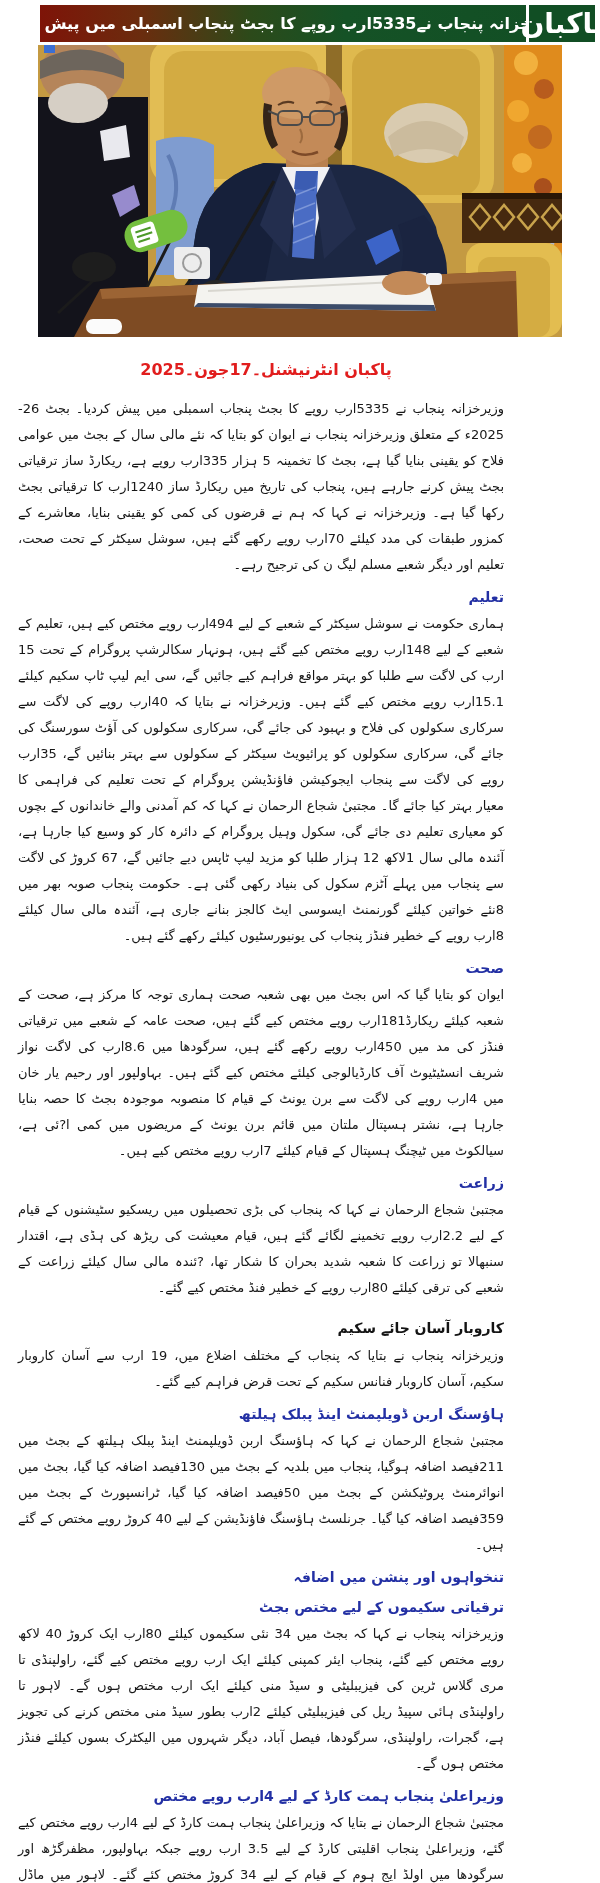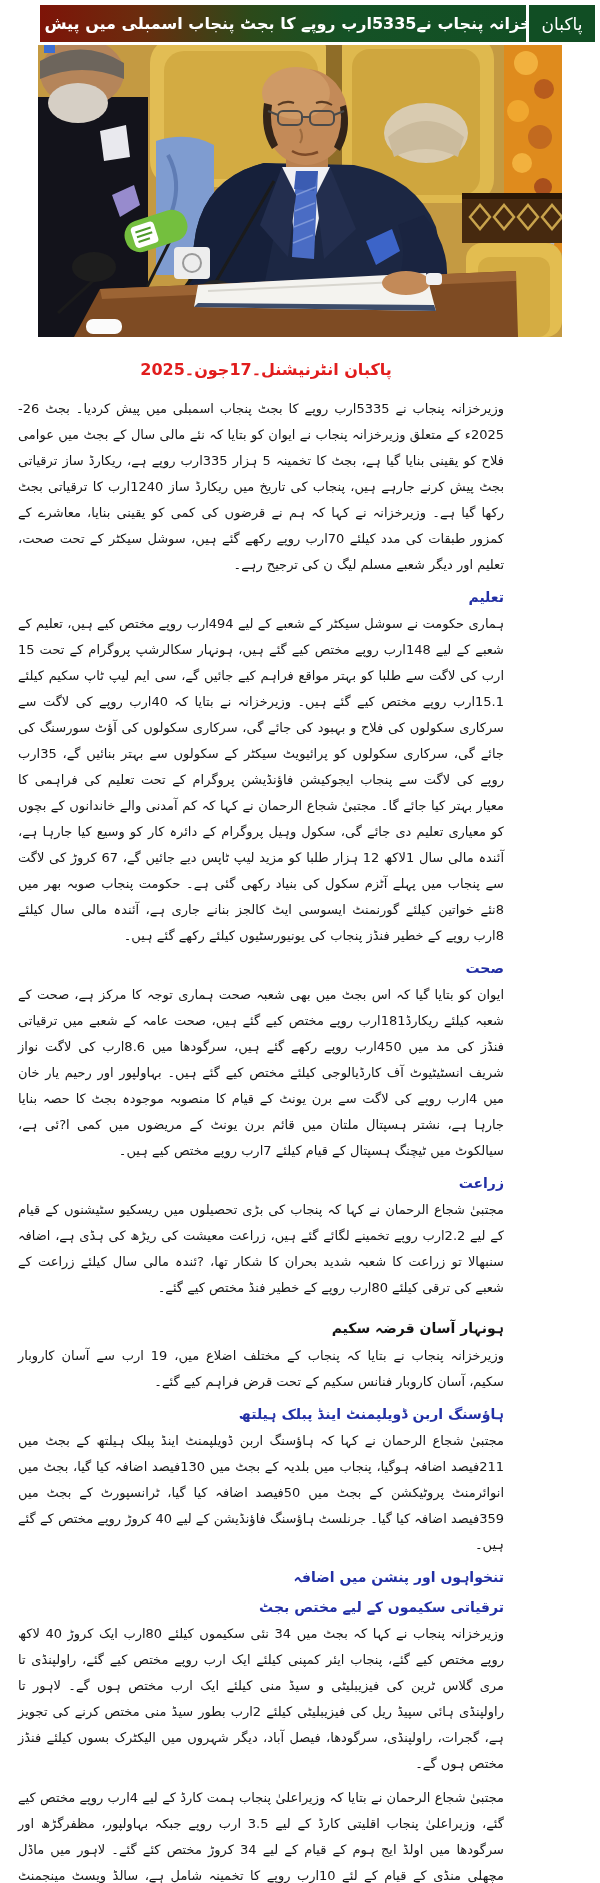--- a/index.html
+++ b/index.html
@@ -15,21 +15,21 @@
     background:linear-gradient(90deg,#7e1408 0%,#6b2c0e 18%,#2c4a1a 38%,#155226 55%,#114e24 100%);
   }
   .headline{
     flex:1;display:flex;align-items:center;justify-content:center;
     color:#ffffff;font-size:16px;font-weight:bold;direction:rtl;
     padding:0 6px;white-space:nowrap;overflow:hidden;
   }
   .mast-divider{width:3px;background:#ffffff;margin:0;}
   .logo{
     width:66px;display:flex;align-items:center;justify-content:center;
-    color:#ffffff;font-size:17px;font-weight:normal;background:#114e24;direction:rtl;
+    color:#ffffff;font-size:28px;font-weight:bold;background:#114e24;direction:rtl;
   }
   
   .photo{position:absolute;left:38px;top:45px;width:524px;height:292px;overflow:hidden;}
   .photo svg{display:block;}
   
   .dateline{
     position:absolute;left:0;top:352px;width:532px;height:34px;
     display:flex;align-items:center;justify-content:center;
     color:#e11d1d;font-size:16px;font-weight:bold;direction:rtl;
   }
@@ -180,28 +180,29 @@
 <div class="article">
   <p>وزیرخزانہ پنجاب نے 5335ارب روپے کا بجٹ پنجاب اسمبلی میں پیش کردیا۔ بجٹ 26-2025ء کے متعلق وزیرخزانہ پنجاب نے ایوان کو بتایا کہ نئے مالی سال کے بجٹ میں عوامی فلاح کو یقینی بنایا گیا ہے، بجٹ کا تخمینہ 5 ہزار 335ارب روپے ہے، ریکارڈ ساز ترقیاتی بجٹ پیش کرنے جارہے ہیں، پنجاب کی تاریخ میں ریکارڈ ساز 1240ارب کا ترقیاتی بجٹ رکھا گیا ہے۔ وزیرخزانہ نے کہا کہ ہم نے قرضوں کی کمی کو یقینی بنایا، معاشرے کے کمزور طبقات کی مدد کیلئے 70ارب روپے رکھے گئے ہیں، سوشل سیکٹر کے تحت صحت، تعلیم اور دیگر شعبے مسلم لیگ ن کی ترجیح رہے۔</p>
 
   <h2>تعلیم</h2>
   <p>ہماری حکومت نے سوشل سیکٹر کے شعبے کے لیے 494ارب روپے مختص کیے ہیں، تعلیم کے شعبے کے لیے 148ارب روپے مختص کیے گئے ہیں، ہونہار سکالرشپ پروگرام کے تحت 15 ارب کی لاگت سے طلبا کو بہتر مواقع فراہم کیے جائیں گے، سی ایم لیپ ٹاپ سکیم کیلئے 15.1ارب روپے مختص کیے گئے ہیں۔ وزیرخزانہ نے بتایا کہ 40ارب روپے کی لاگت سے سرکاری سکولوں کی فلاح و بہبود کی جائے گی، سرکاری سکولوں کی آؤٹ سورسنگ کی جائے گی، سرکاری سکولوں کو پرائیویٹ سیکٹر کے سکولوں سے بہتر بنائیں گے، 35ارب روپے کی لاگت سے پنجاب ایجوکیشن فاؤنڈیشن پروگرام کے تحت تعلیم کی فراہمی کا معیار بہتر کیا جائے گا۔ مجتبیٰ شجاع الرحمان نے کہا کہ کم آمدنی والے خاندانوں کے بچوں کو معیاری تعلیم دی جائے گی، سکول وہیل پروگرام کے دائرہ کار کو وسیع کیا جارہا ہے، آئندہ مالی سال 1لاکھ 12 ہزار طلبا کو مزید لیپ ٹاپس دیے جائیں گے، 67 کروڑ کی لاگت سے پنجاب میں پہلے آٹزم سکول کی بنیاد رکھی گئی ہے۔ حکومت پنجاب صوبہ بھر میں 8نئے خواتین کیلئے گورنمنٹ ایسوسی ایٹ کالجز بنانے جاری ہے، آئندہ مالی سال کیلئے 8ارب روپے کے خطیر فنڈز پنجاب کی یونیورسٹیوں کیلئے رکھے گئے ہیں۔</p>
 
   <h2>صحت</h2>
   <p>ایوان کو بتایا گیا کہ اس بجٹ میں بھی شعبہ صحت ہماری توجہ کا مرکز ہے، صحت کے شعبہ کیلئے ریکارڈ181ارب روپے مختص کیے گئے ہیں، صحت عامہ کے شعبے میں ترقیاتی فنڈز کی مد میں 450ارب روپے رکھے گئے ہیں، سرگودھا میں 8.6ارب کی لاگت نواز شریف انسٹیٹیوٹ آف کارڈیالوجی کیلئے مختص کیے گئے ہیں۔ بہاولپور اور رحیم یار خان میں 4ارب روپے کی لاگت سے برن یونٹ کے قیام کا منصوبہ موجودہ بجٹ کا حصہ بنایا جارہا ہے، نشتر ہسپتال ملتان میں قائم برن یونٹ کے مریضوں میں کمی ا?ئی ہے، سیالکوٹ میں ٹیچنگ ہسپتال کے قیام کیلئے 7ارب روپے مختص کیے ہیں۔</p>
 
   <h2>زراعت</h2>
-  <p>مجتبیٰ شجاع الرحمان نے کہا کہ پنجاب کی بڑی تحصیلوں میں ریسکیو سٹیشنوں کے قیام کے لیے 2.2ارب روپے تخمینے لگائے گئے ہیں، زراعت معیشت کی ریڑھ کی ہڈی ہے، اضافہ سنبھالا تو زراعت کا شعبہ شدید بحران کا شکار تھا، ?ئندہ مالی سال کیلئے زراعت کے شعبے کی ترقی کیلئے 80ارب روپے کے خطیر فنڈ مختص کیے گئے۔</p>
-
-  <h2 class="plain">ہونہار آسان قرضہ سکیم</h2>
+  <p>مجتبیٰ شجاع الرحمان نے کہا کہ پنجاب کی بڑی تحصیلوں میں ریسکیو سٹیشنوں کے قیام کے لیے 2.2ارب روپے تخمینے لگائے گئے ہیں، قیام معیشت کی ریڑھ کی ہڈی ہے، اقتدار سنبھالا تو زراعت کا شعبہ شدید بحران کا شکار تھا، ?ئندہ مالی سال کیلئے زراعت کے شعبے کی ترقی کیلئے 80ارب روپے کے خطیر فنڈ مختص کیے گئے۔</p>
+
+  <h2 class="plain">کاروبار آسان جائے سکیم</h2>
   <p class="gap-above">وزیرخزانہ پنجاب نے بتایا کہ پنجاب کے مختلف اضلاع میں، 19 ارب سے آسان کاروبار سکیم، آسان کاروبار فنانس سکیم کے تحت قرض فراہم کیے گئے۔</p>
 
   <h2>ہاؤسنگ اربن ڈویلپمنٹ اینڈ پبلک ہیلتھ</h2>
   <p>مجتبیٰ شجاع الرحمان نے کہا کہ ہاؤسنگ اربن ڈویلپمنٹ اینڈ پبلک ہیلتھ کے بجٹ میں 211فیصد اضافہ ہوگیا، پنجاب میں بلدیہ کے بجٹ میں 130فیصد اضافہ کیا گیا، بجٹ میں انوائرمنٹ پروٹیکشن کے بجٹ میں 50فیصد اضافہ کیا گیا، ٹرانسپورٹ کے بجٹ میں 359فیصد اضافہ کیا گیا۔ جرنلسٹ ہاؤسنگ فاؤنڈیشن کے لیے 40 کروڑ روپے مختص کے گئے ہیں۔</p>
 
   <h2>تنخواہوں اور پنشن میں اضافہ</h2>
 
   <h2>ترقیاتی سکیموں کے لیے مختص بجٹ</h2>
   <p>وزیرخزانہ پنجاب نے کہا کہ بجٹ میں 34 نئی سکیموں کیلئے 80ارب ایک کروڑ 40 لاکھ روپے مختص کیے گئے، پنجاب ایئر کمپنی کیلئے ایک ارب روپے مختص کیے گئے، راولپنڈی تا مری گلاس ٹرین کی فیزیبلیٹی و سیڈ منی کیلئے ایک ارب مختص ہوں گے۔ لاہور تا راولپنڈی ہائی سپیڈ ریل کی فیزیبلیٹی کیلئے 2ارب بطور سیڈ منی مختص کرنے کی تجویز ہے، گجرات، راولپنڈی، سرگودھا، فیصل آباد، دیگر شہروں میں الیکٹرک بسوں کیلئے فنڈز مختص ہوں گے۔</p>
 
 
+  <h2>وزیراعلیٰ پنجاب ہمت کارڈ کے لیے 4ارب روپے مختص</h2>
   <p>مجتبیٰ شجاع الرحمان نے بتایا کہ وزیراعلیٰ پنجاب ہمت کارڈ کے لیے 4ارب روپے مختص کیے گئے، وزیراعلیٰ پنجاب اقلیتی کارڈ کے لیے 3.5 ارب روپے جبکہ بہاولپور، مظفرگڑھ اور سرگودھا میں اولڈ ایج ہوم کے قیام کے لیے 34 کروڑ مختص کئے گئے۔ لاہور میں ماڈل مچھلی منڈی کے قیام کے لئے 10ارب روپے کا تخمینہ شامل ہے، سالڈ ویسٹ مینجمنٹ گرانٹ کے تحت لوکل گورنمنٹ کے لیے 150ارب روپے مختص کئے گئے،10ارب کی لاگت سے چیف منسٹر آئی ٹی پارک کا منصوبہ شروع کیا جائے گا۔</p>
 </div>
 
 </body></html>

